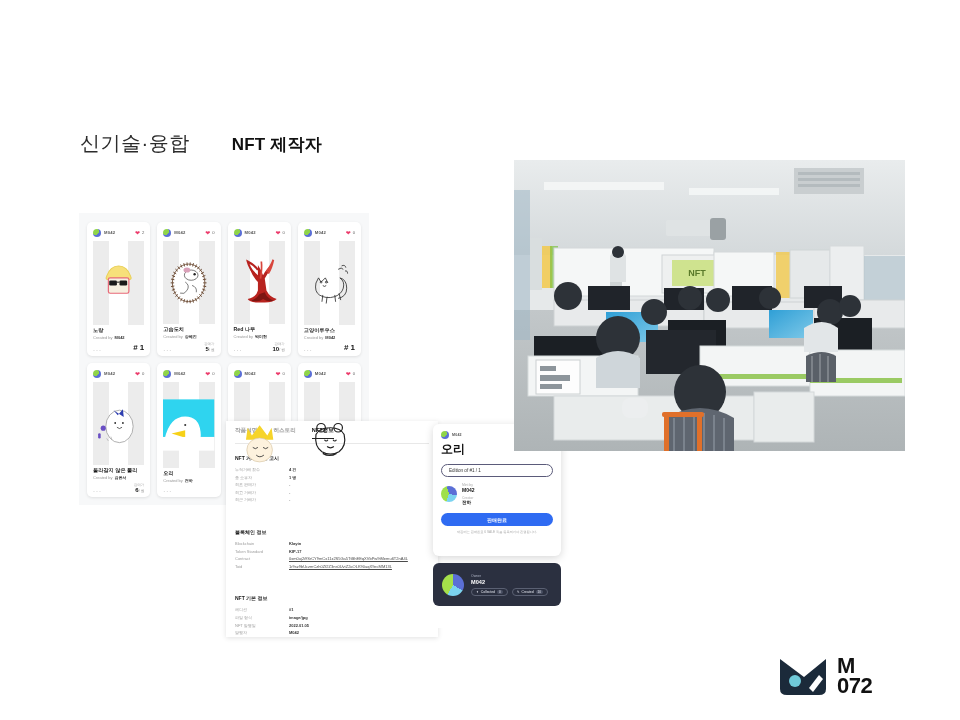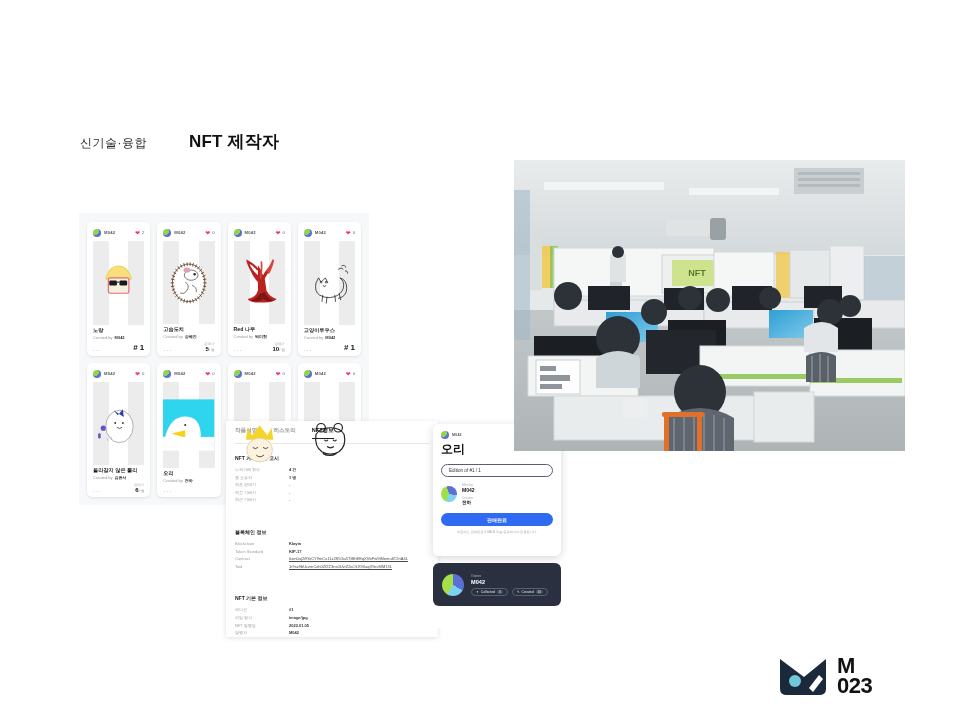--- a/index.html
+++ b/index.html
@@ -6,21 +6,21 @@
   html, body {
     width: 960px; height: 720px;
     background: #ffffff;
     font-family: "Liberation Sans", "DejaVu Sans", sans-serif;
     overflow: hidden;
   }
   .slide { position: relative; width: 960px; height: 720px; background: #fff; }
 
   
   .title-row { position: absolute; left: 80px; top: 130px; display: flex; align-items: baseline; }
-  .kicker { font-size: 12px; color: #2b2b2b; letter-spacing: .5px; font-weight: 400; }
+  .kicker { font-size: 20px; color: #2b2b2b; letter-spacing: .5px; font-weight: 400; }
   .headline { font-size: 17px; color: #111; font-weight: 700; margin-left: 42px; letter-spacing: .2px; }
 
   
   .grid-shot {
     position: absolute; left: 79px; top: 213px;
     width: 290px; height: 292px;
     background: #f7f8f9;
     padding: 9px 8px;
   }
   .grid-rows { display: flex; flex-direction: column; gap: 7px; }
@@ -724,17 +724,17 @@
   </div>
 
   <div class="logo">
     <svg class="logo-mark" viewBox="0 0 52 42">
       <path d="M2 4 L2 34 Q2 40 9 40 L41 40 Q48 40 48 34 L48 4 L26 22 Z" fill="#1b2a3a"></path>
       <circle cx="17" cy="26" r="6" fill="#6fc9d8"></circle>
       <path d="M31 33 L41 20 L45 24 L35 37 Z" fill="#ffffff"></path>
     </svg>
     <div class="logo-text">
       <div class="l1">M</div>
-      <div class="l2">023</div>
+      <div class="l2">072</div>
     </div>
   </div>
 
 </div>
 
 </body></html>

